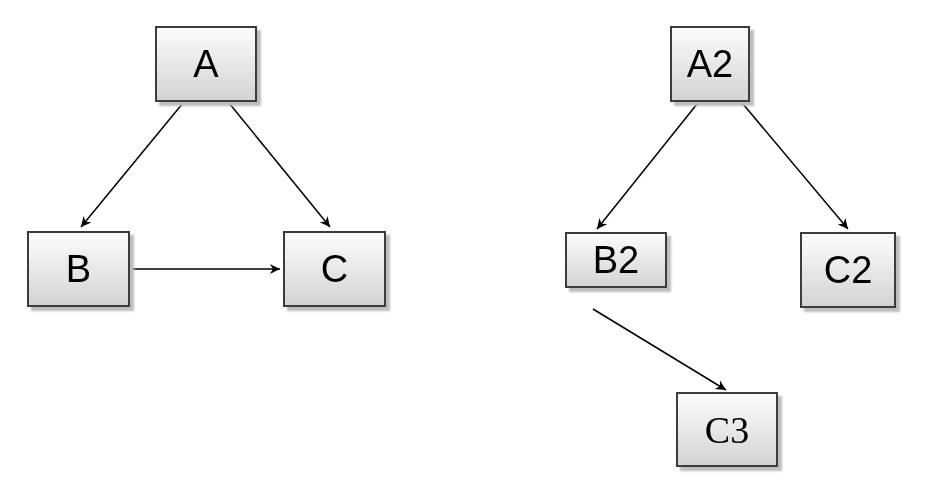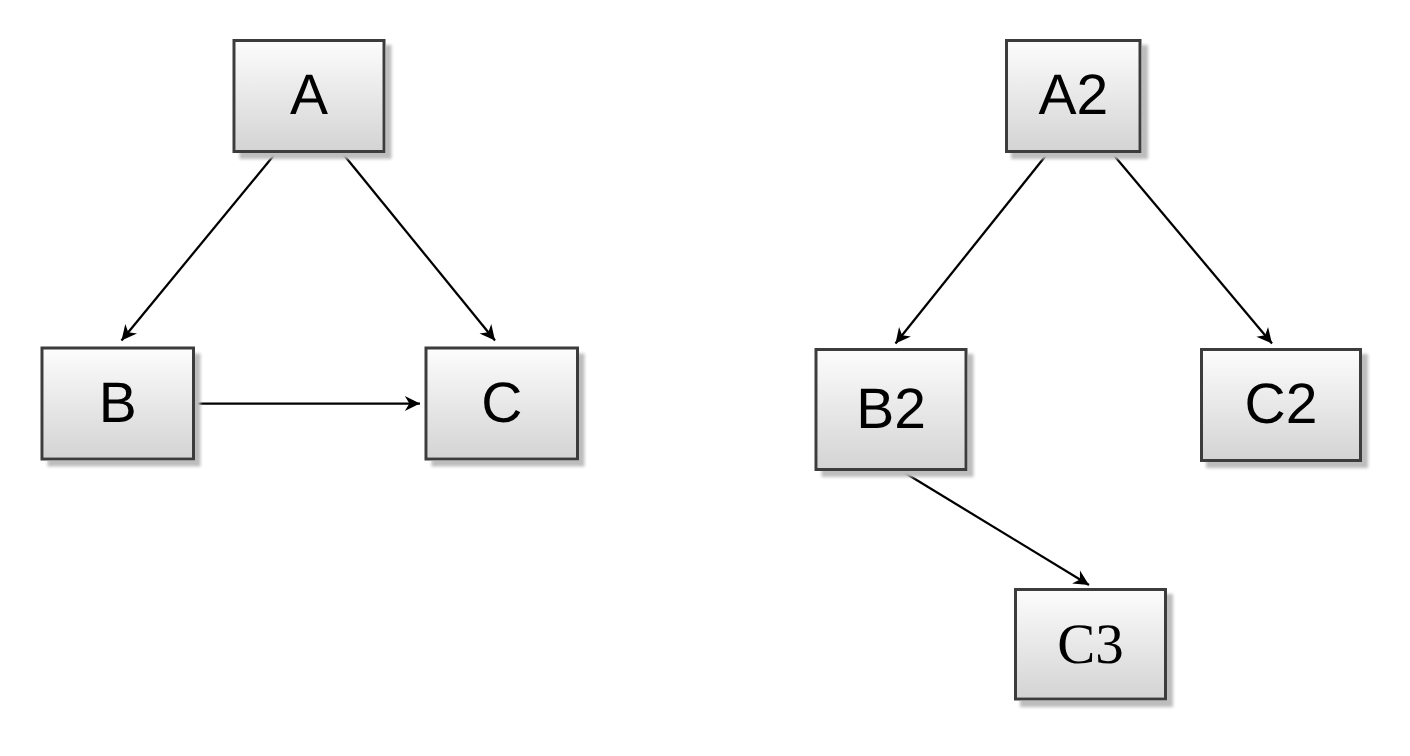--- a/index.html
+++ b/index.html
@@ -71,26 +71,26 @@
   <div class="nodes-layer" id="nodes-layer">
       <div class="node" style="left: 155px; top: 26px; width: 102px; height: 76px;">
         <span>A</span>
       </div>
       <div class="node" style="left: 27px; top: 231px; width: 103px; height: 76px;">
         <span>B</span>
       </div>
       <div class="node" style="left: 283px; top: 231px; width: 103px; height: 76px;">
         <span>C</span>
       </div>
-      <div class="node" style="left: 670px; top: 26px; width: 91px; height: 76px;">
+      <div class="node" style="left: 670px; top: 26px; width: 80px; height: 76px;">
         <span>A2</span>
       </div>
-      <div class="node" style="left: 543px; top: 232px; width: 102px; height: 82px;">
+      <div class="node" style="left: 565px; top: 232px; width: 102px; height: 56px;">
         <span>B2</span>
       </div>
-      <div class="node" style="left: 800px; top: 232px; width: 108px; height: 76px; text-align: right;">
+      <div class="node" style="left: 800px; top: 232px; width: 96px; height: 76px; text-align: right;">
         <span>C2</span>
       </div>
       <div class="node" style="left: 676px; top: 392px; width: 102px; height: 75px; font-family: Liberation Serif, serif;">
         <span>C3</span>
       </div>
     </div>
 </div>
 
 </body></html>

